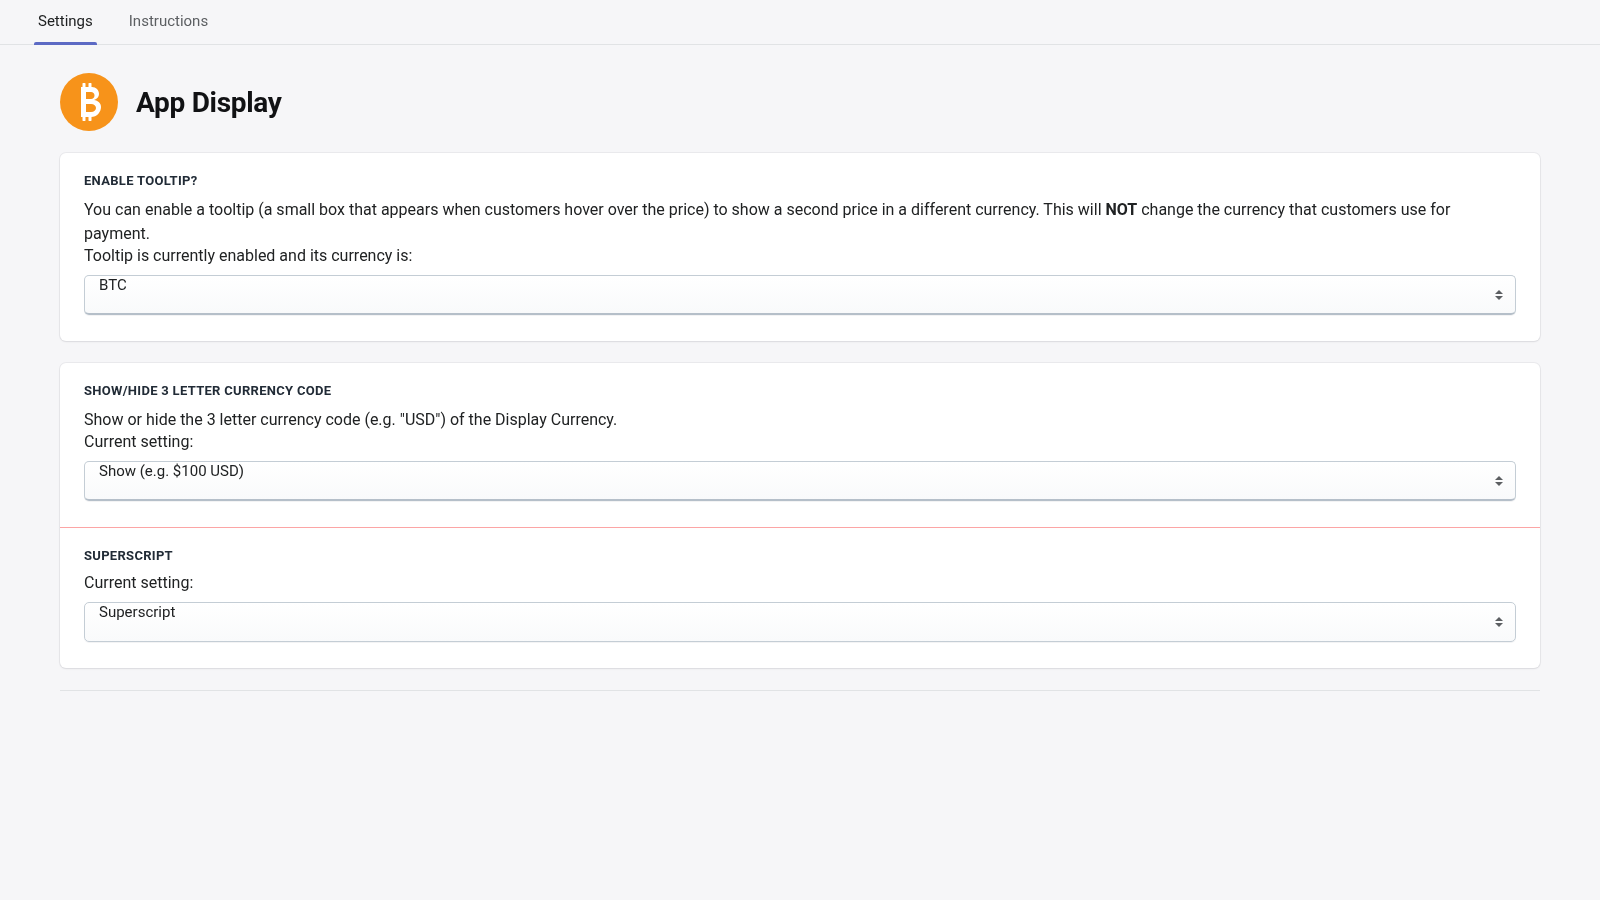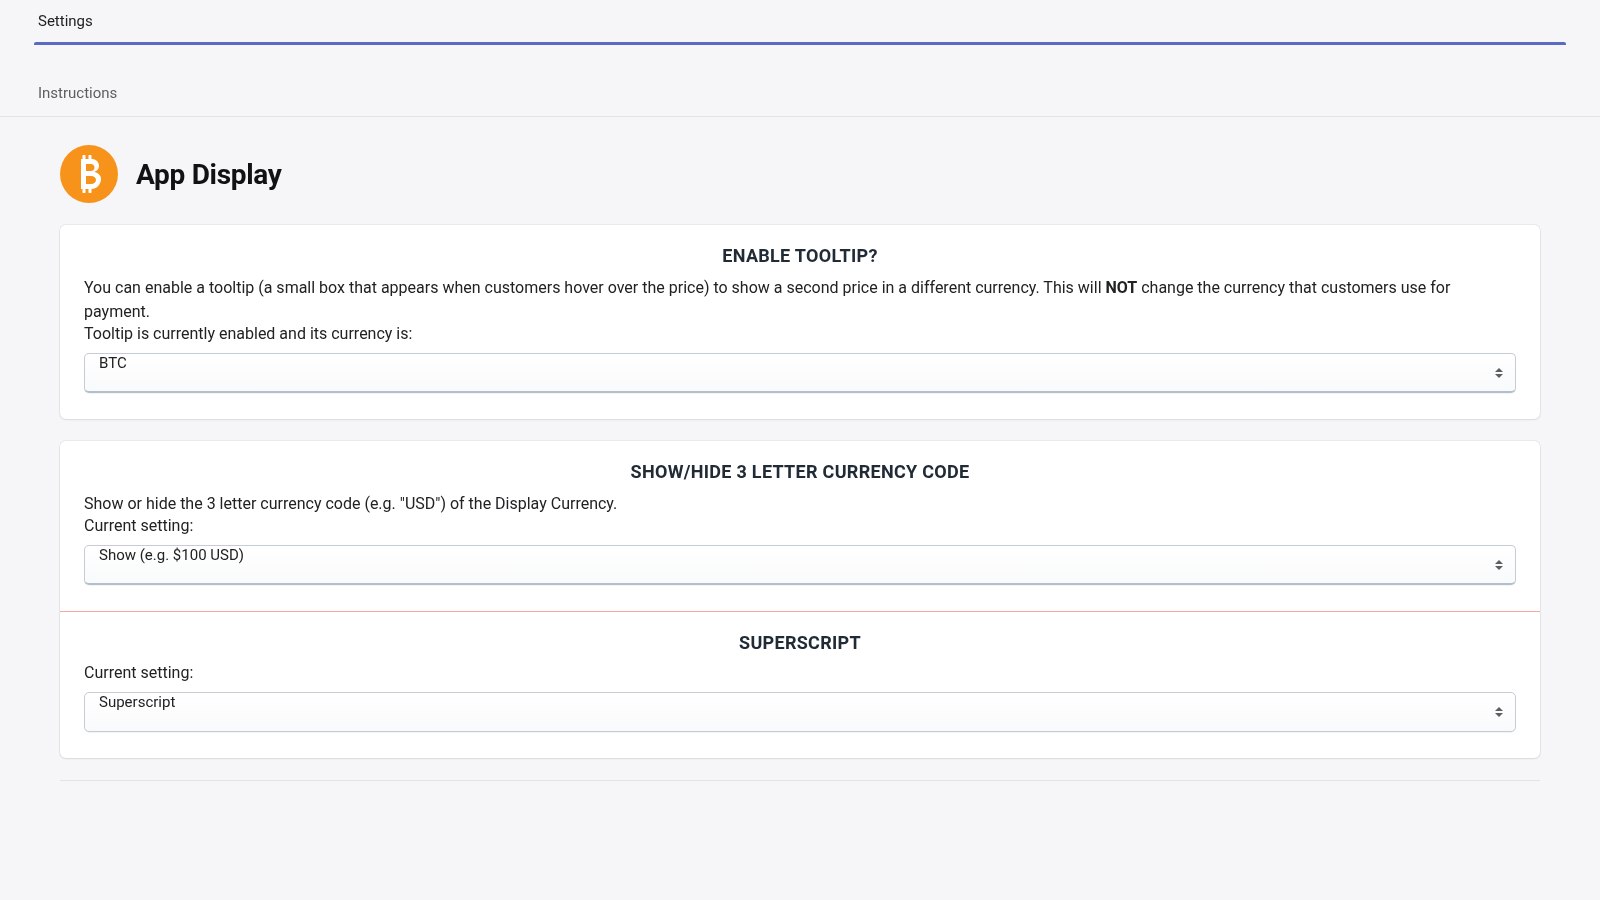--- a/index.html
+++ b/index.html
@@ -7,21 +7,20 @@
     font-family: -apple-system, BlinkMacSystemFont, "Segoe UI", Roboto, Helvetica, Arial, sans-serif;
     background: #f6f6f8;
     color: #202223;
     font-size: 15px;
   }
   .tabs {
     display: flex;
     gap: 28px;
     padding: 0 34px;
     border-bottom: 1px solid #e1e3e5;
-    flex-direction: column;
   }
   .tab {
     padding: 12px 4px 14px 4px;
     color: #5c5f62;
     cursor: pointer;
     font-size: 15px;
     position: relative;
   }
   .tab.active {
     color: #202223;
@@ -60,27 +59,26 @@
     margin: 0 60px 22px 60px;
     box-shadow: 0 1px 2px rgba(22,29,37,0.08), 0 0 0 1px rgba(22,29,37,0.05);
   }
   .card-section {
     padding: 20px 24px 26px 24px;
   }
   .card-section + .card-section {
     border-top: 1px solid #fca5a5;
   }
   .section-heading {
-    font-size: 18px;
+    font-size: 13px;
     font-weight: 700;
     letter-spacing: 0.3px;
     text-transform: uppercase;
     color: #212b36;
     margin-bottom: 10px;
-    text-align: center;
   }
   .section-desc {
     font-size: 16px;
     color: #202223;
     line-height: 1.5;
   }
   .section-desc strong { font-weight: 700; }
   .field-label {
     font-size: 16px;
     color: #202223;

